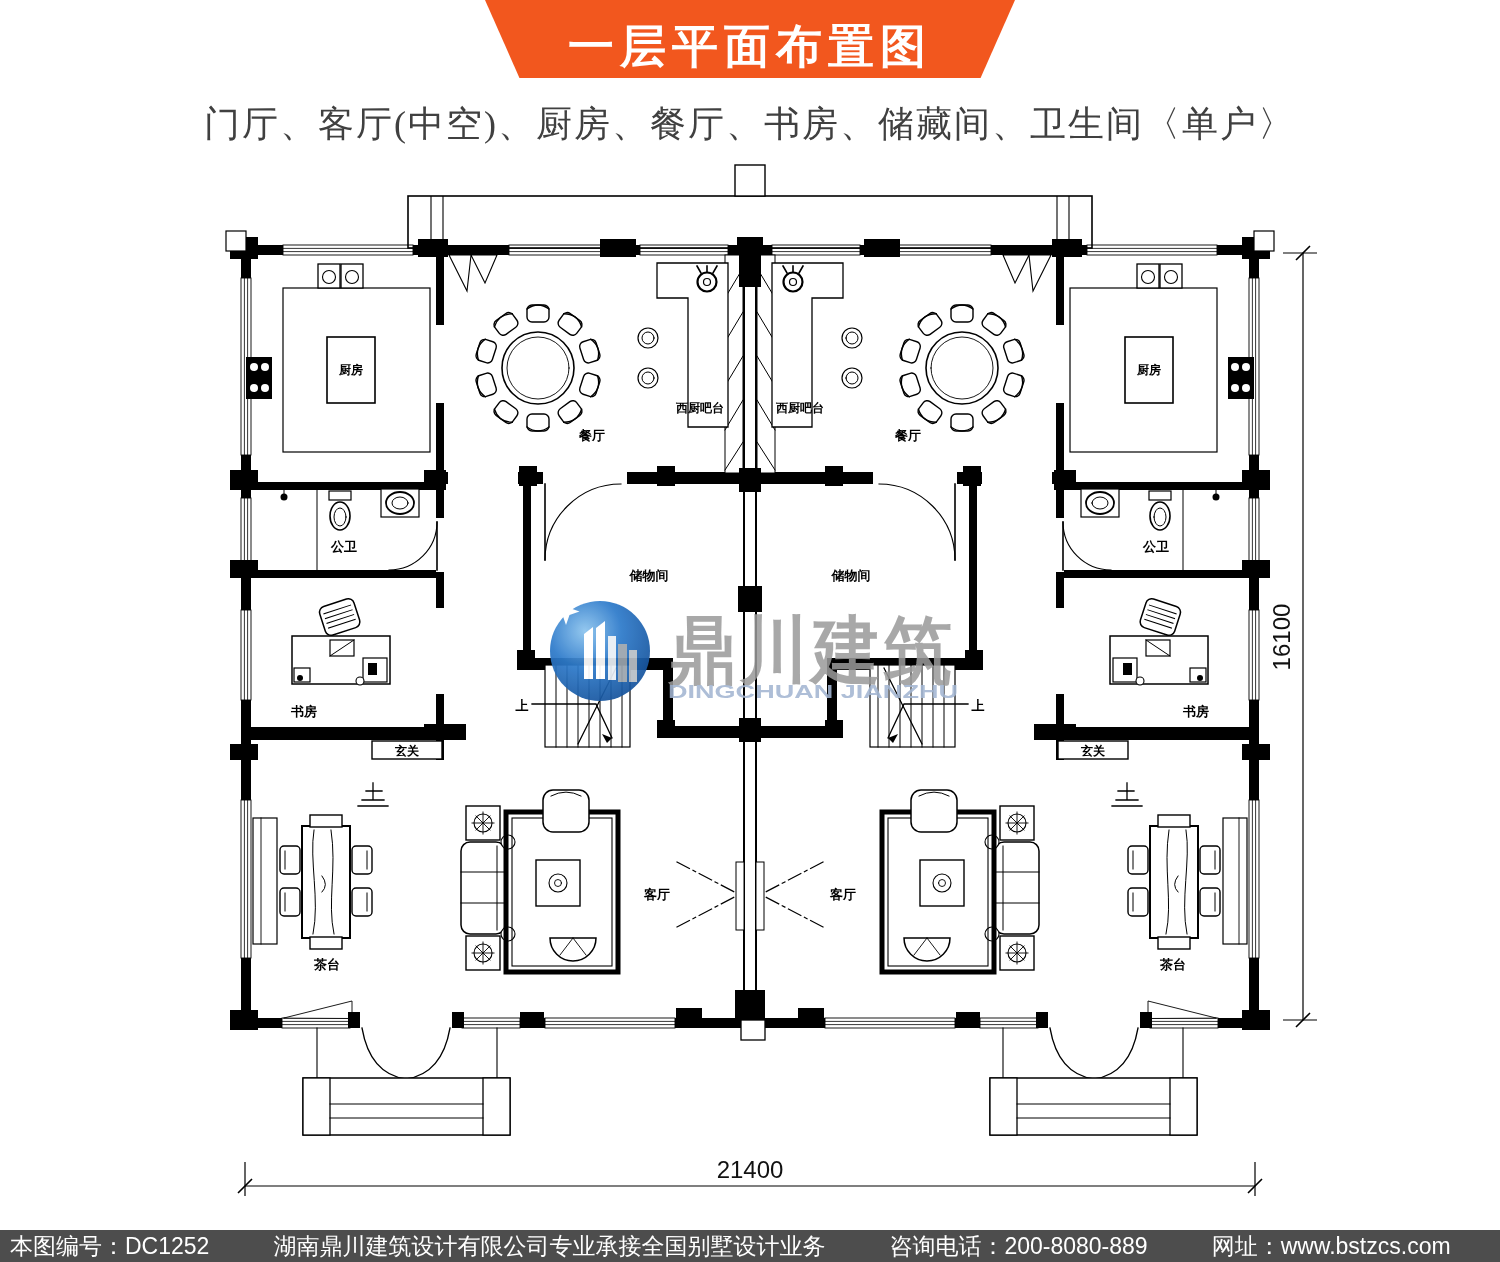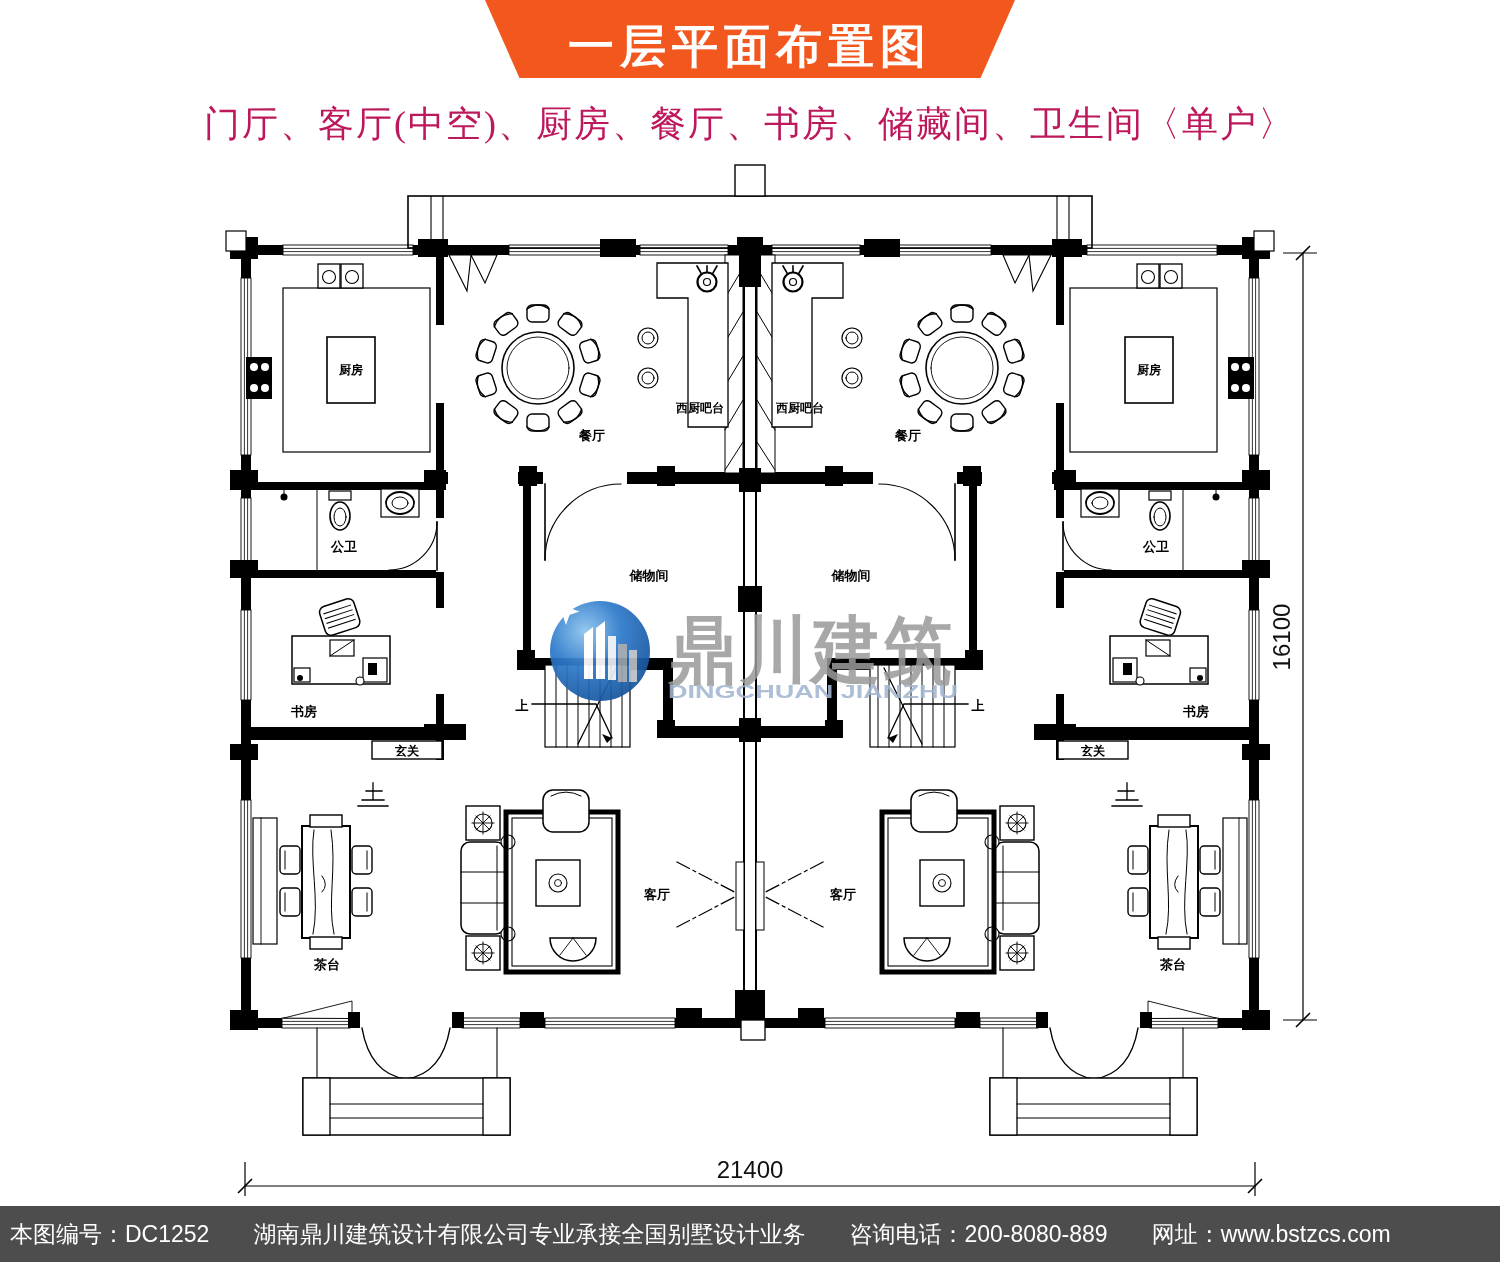--- a/index.html
+++ b/index.html
@@ -3,29 +3,29 @@
 <meta charset="utf-8">
 <style>
   html,body{margin:0;padding:0;background:#fff;}
   body{width:1500px;height:1262px;position:relative;overflow:hidden;
        font-family:"Liberation Sans",sans-serif;}
   .banner{position:absolute;left:485px;top:0;width:530px;height:78px;
           background:#F2571E;color:#fff;display:flex;align-items:flex-end;justify-content:center;
           font-size:46px;font-weight:700;letter-spacing:6px;
           clip-path:polygon(0 0,100% 0,93.5% 100%,6.5% 100%);}
   .subtitle{position:absolute;left:0;top:100px;width:1500px;text-align:center;
-            font-family:"Liberation Serif",serif;font-size:36px;color:#be185d;letter-spacing:2px;}
+            font-family:"Liberation Serif",serif;font-size:36px;color:#404040;letter-spacing:2px;}
   .plan-wrap{position:absolute;left:0;top:0;width:1500px;height:1262px;}
   svg text.rl{font:700 13px "Liberation Sans",sans-serif;fill:#000;text-anchor:middle;}
   svg text.rl-s{font:700 12px "Liberation Sans",sans-serif;fill:#000;text-anchor:middle;}
   svg text.dim{font:400 24px "Liberation Sans",sans-serif;fill:#111;text-anchor:middle;}
   svg text.wm-cn{font:700 74px "Liberation Sans",sans-serif;fill:#9B9B9B;letter-spacing:4px;opacity:.92;}
   svg text.wm-en{font:700 19px "Liberation Sans",sans-serif;fill:#A3B6D2;opacity:.95;}
-  .footer{position:absolute;left:0;bottom:0;width:1500px;height:56px;background:#4D4D4D;
-          color:#fff;display:flex;align-items:center;font-size:23px;gap:44px;padding-left:10px;
+  .footer{position:absolute;left:0;bottom:0;width:1500px;height:32px;background:#4D4D4D;
+          color:#fff;display:flex;align-items:center;font-size:23px;gap:64px;padding-left:10px;
           box-sizing:border-box;white-space:nowrap;}
 </style>
 </head>
 <body>
 
 <div class="plan-wrap">
 <svg width="1500" height="1262" viewBox="0 0 1500 1262" xmlns="http://www.w3.org/2000/svg">
   <defs>
     <radialGradient id="wmblue" cx="35%" cy="30%" r="80%">
       <stop offset="0" stop-color="#8CC4EE"></stop>

